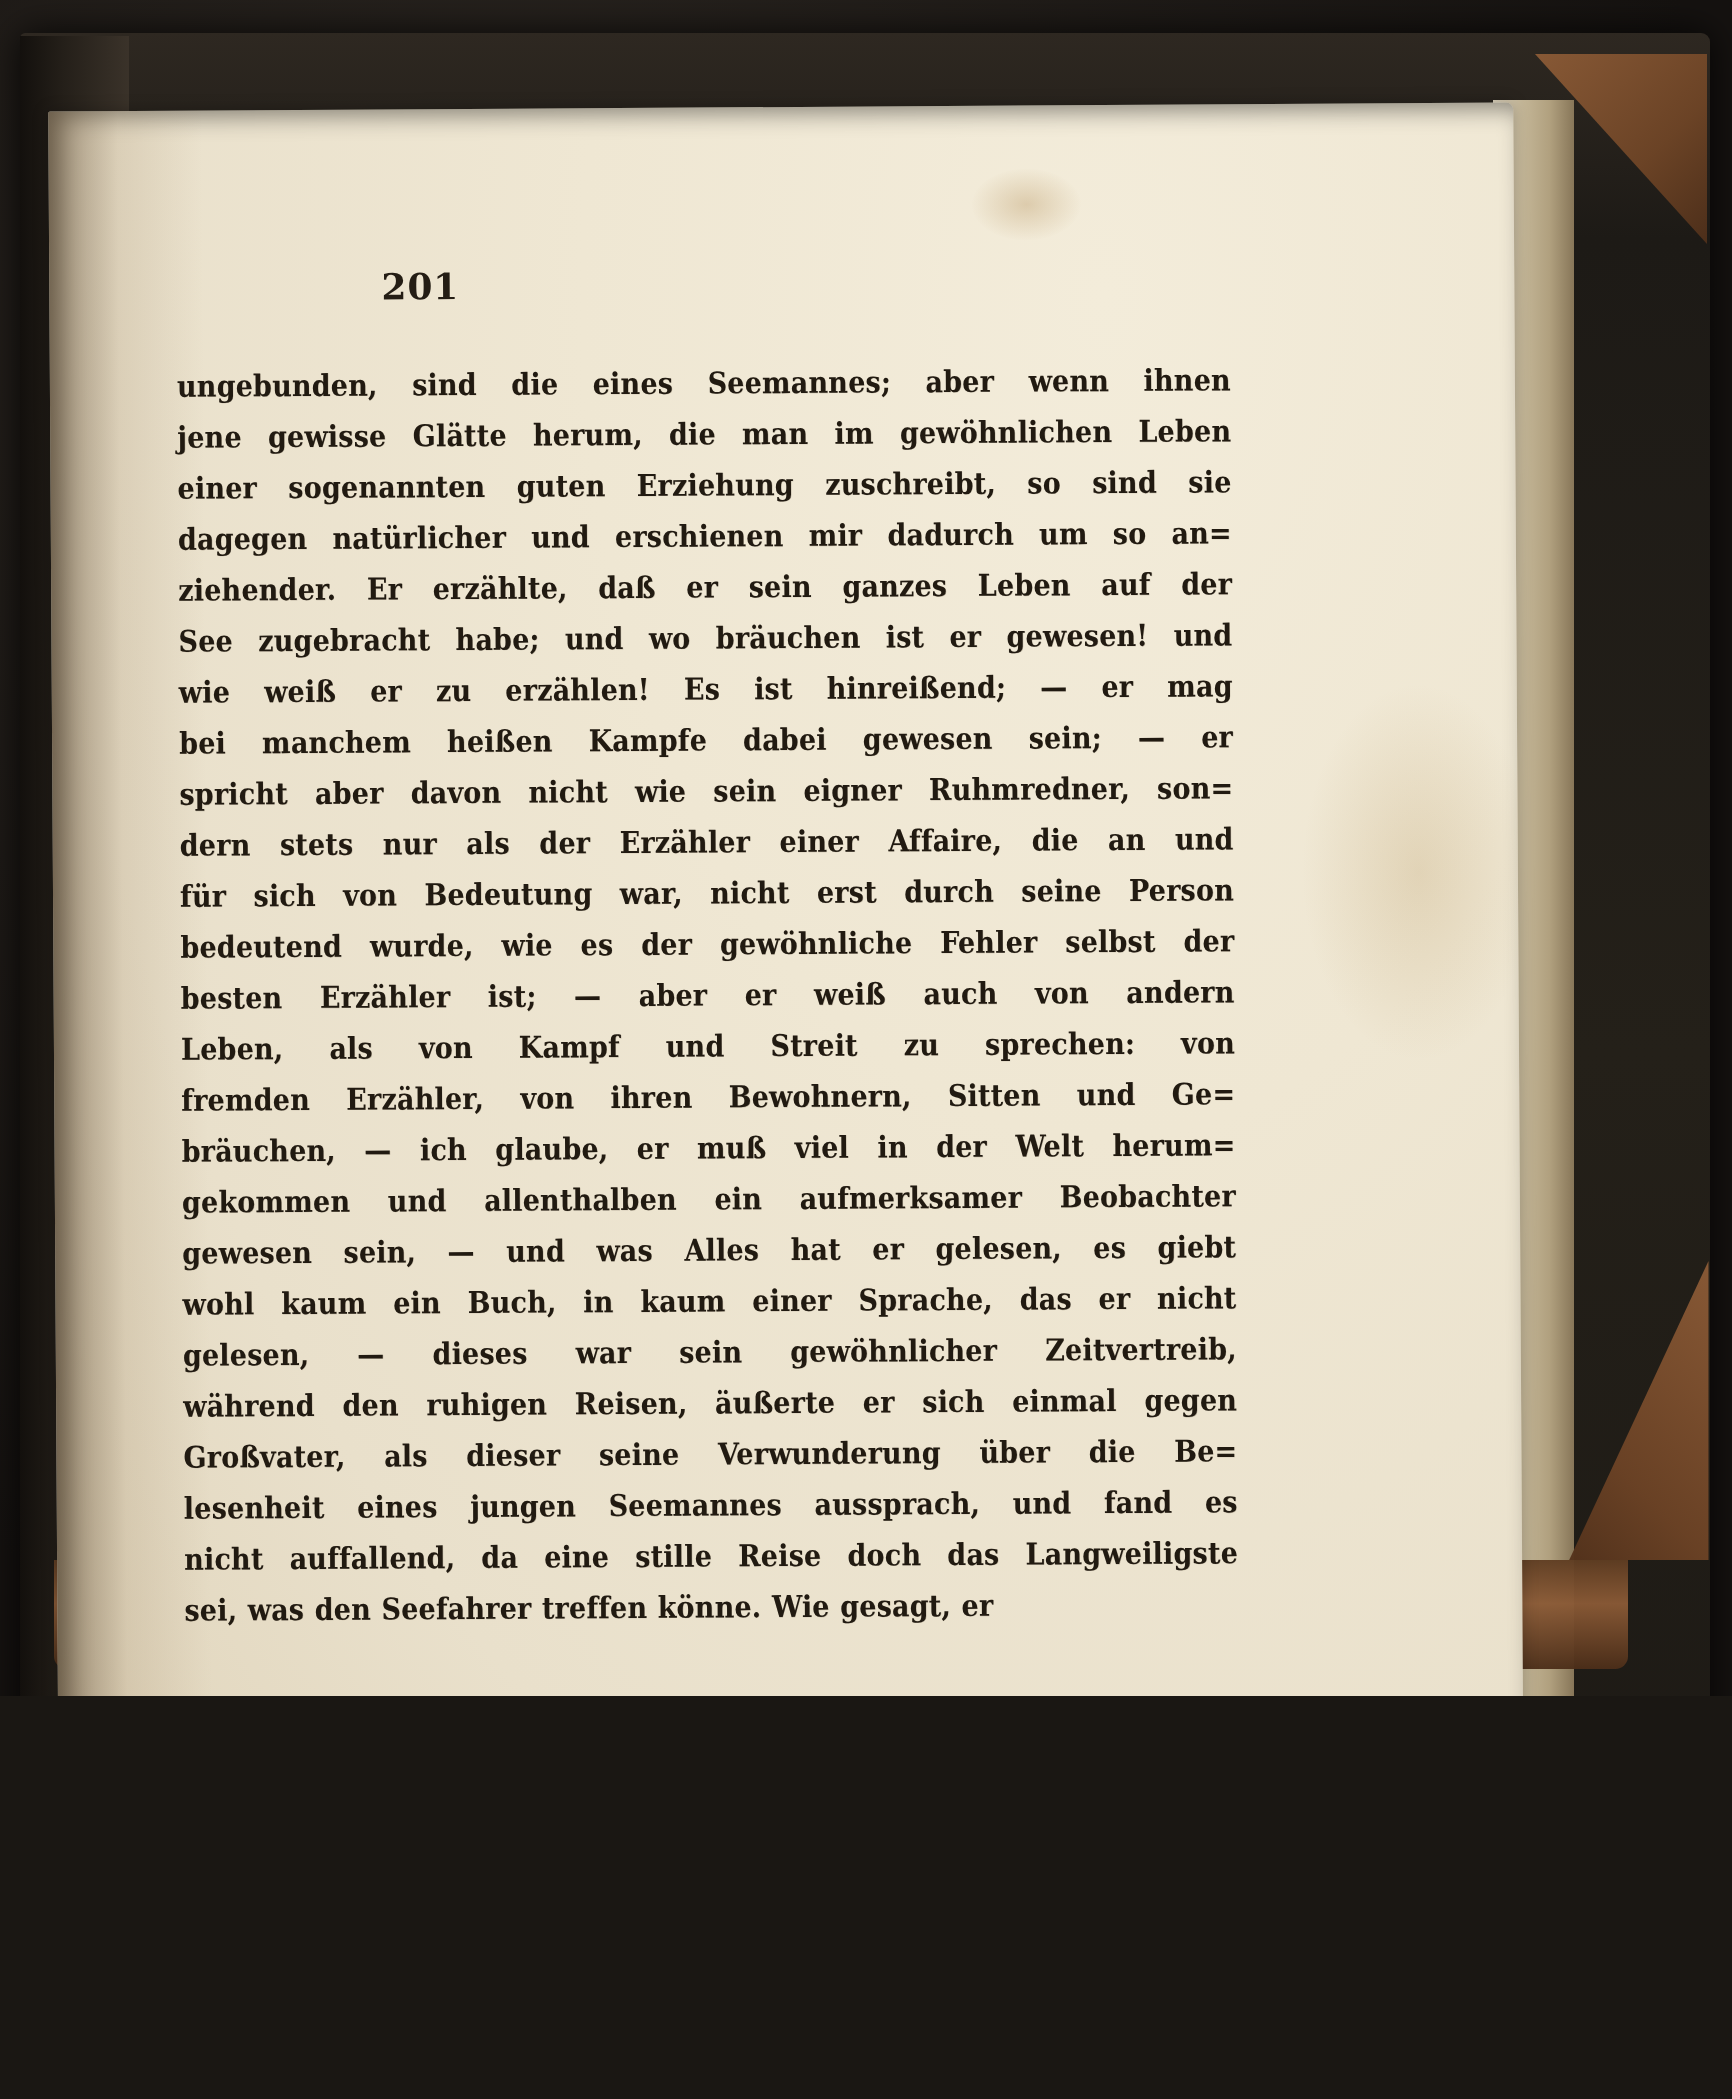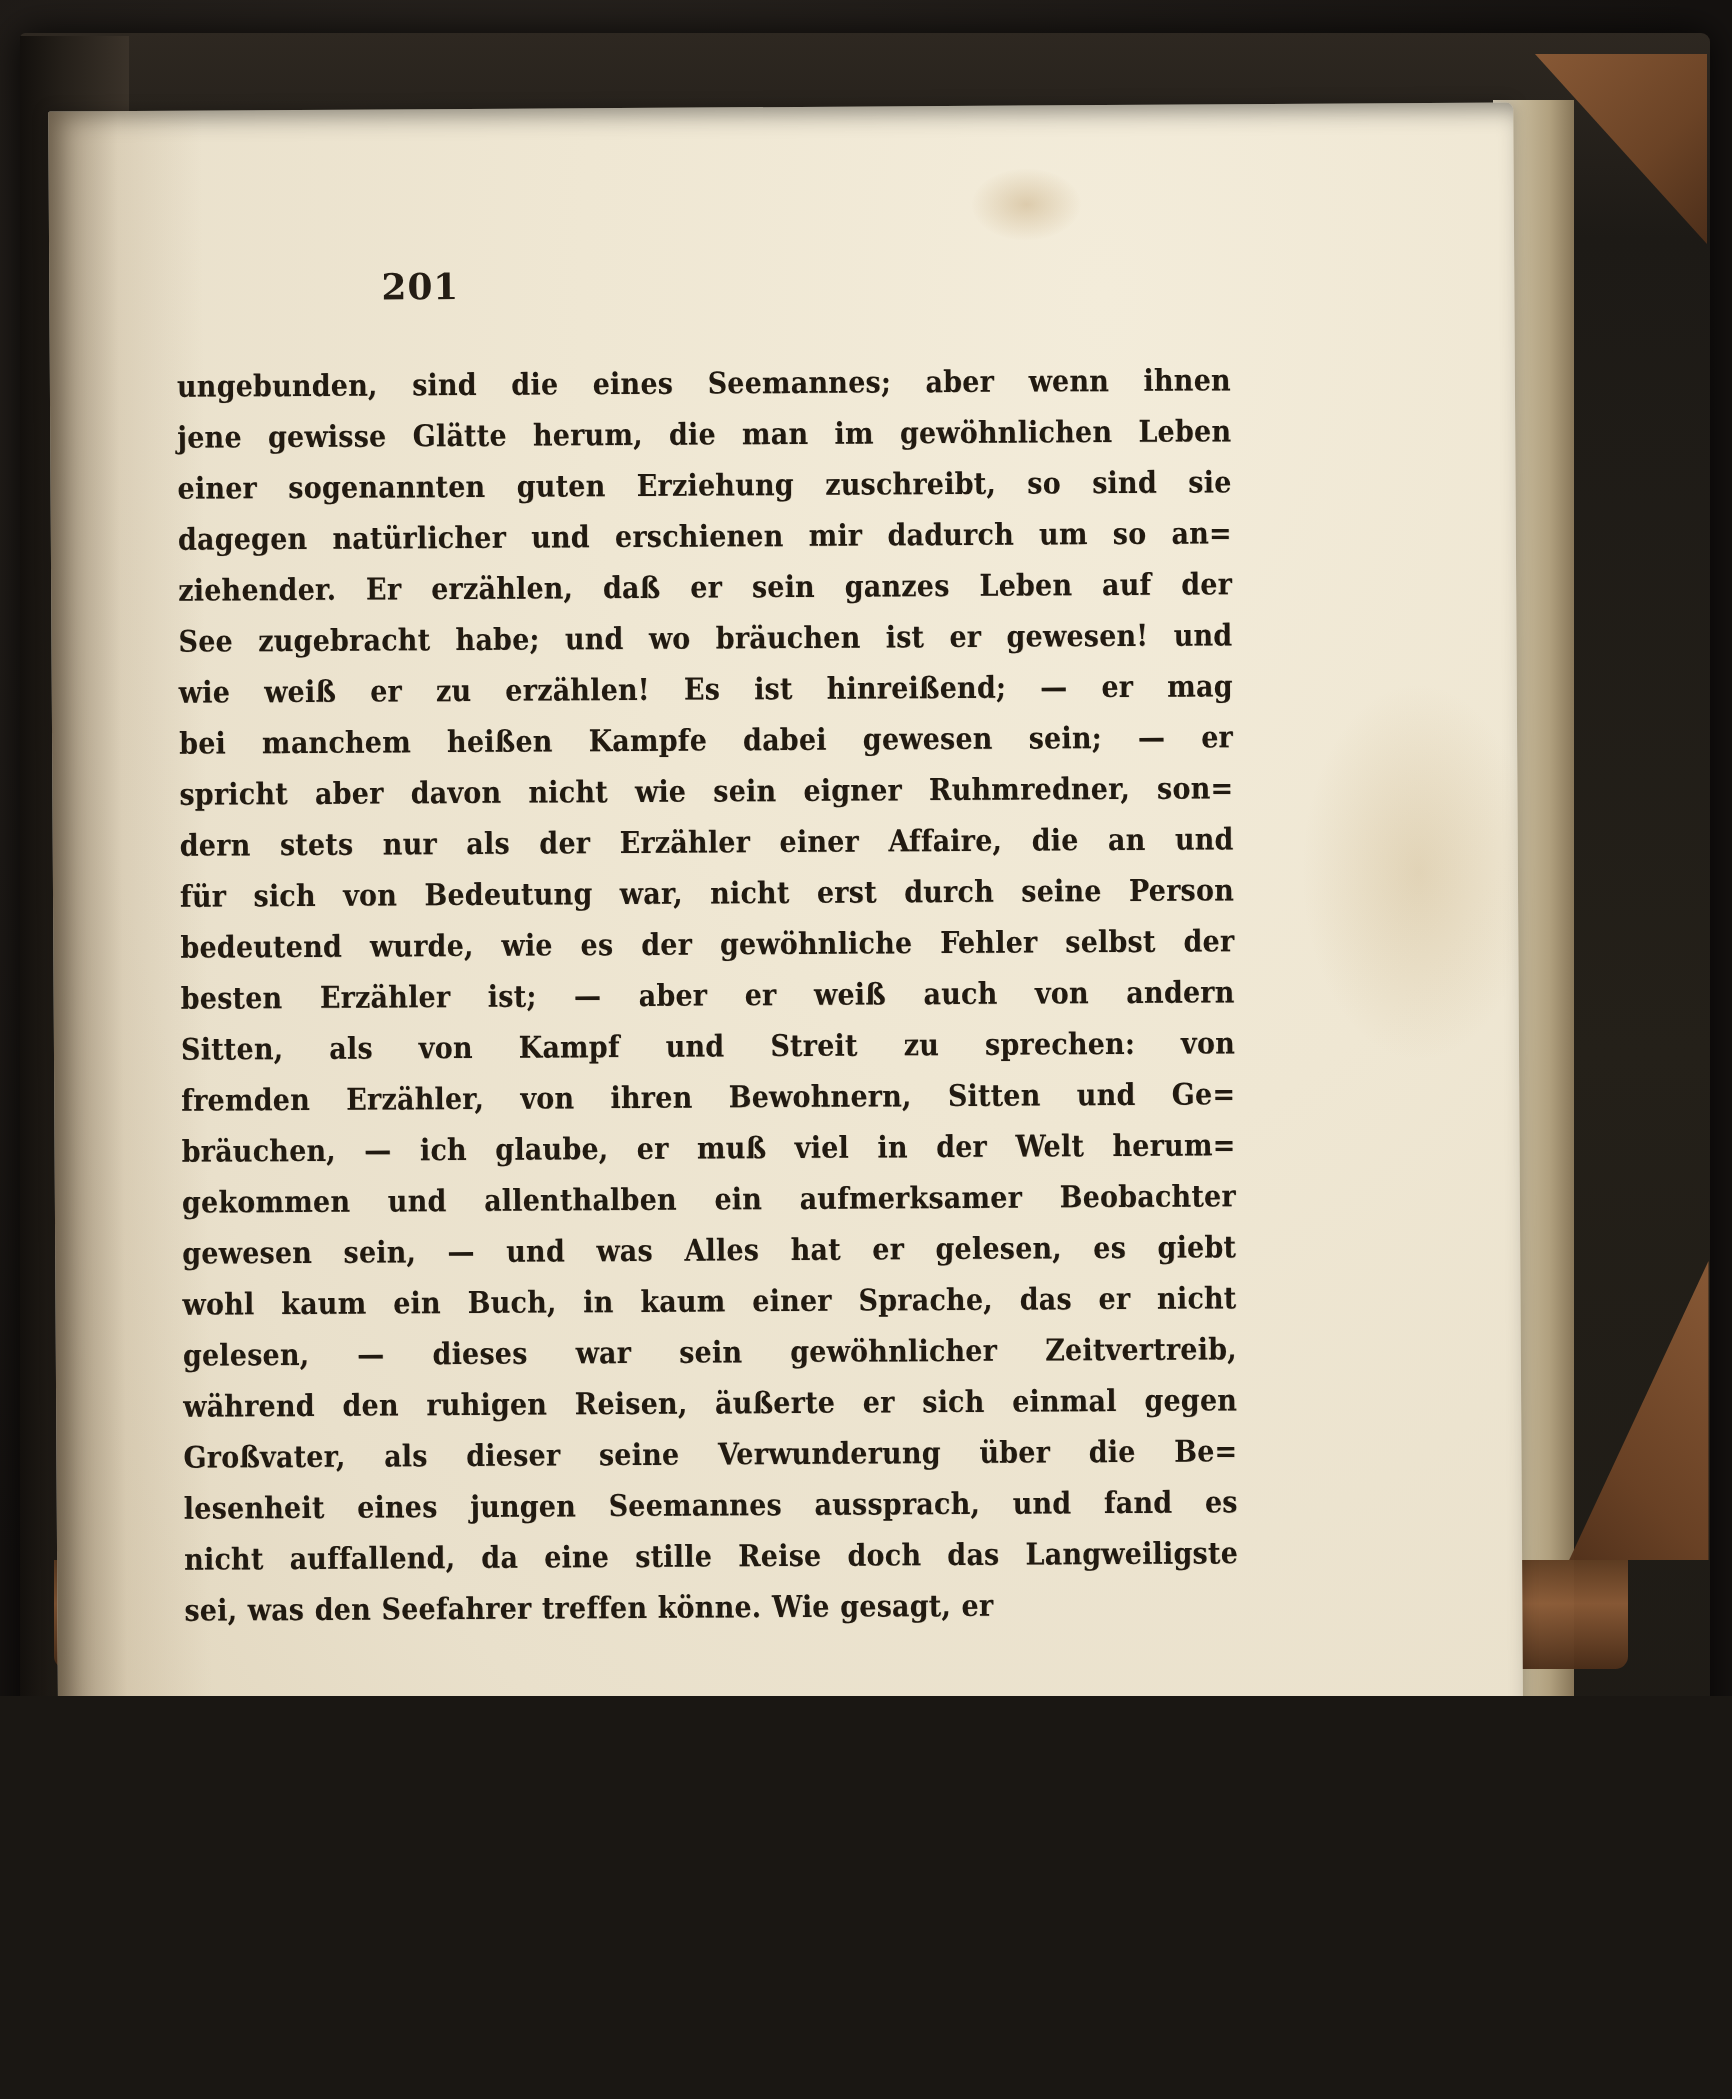--- a/index.html
+++ b/index.html
@@ -257,21 +257,21 @@
             <span>erschienen</span>
             <span>mir</span>
             <span>dadurch</span>
             <span>um</span>
             <span>so</span>
             <span>an=</span>
           </span>
           <span class="line j">
             <span>ziehender.</span>
             <span>Er</span>
-            <span>erzählen,</span>
+            <span>erzählte,</span>
             <span>daß</span>
             <span>er</span>
             <span>sein</span>
             <span>ganzes</span>
             <span>Leben</span>
             <span>auf</span>
             <span>der</span>
           </span>
           <span class="line j">
             <span>See</span>
@@ -362,21 +362,21 @@
             <span>ist;</span>
             <span>—</span>
             <span>aber</span>
             <span>er</span>
             <span>weiß</span>
             <span>auch</span>
             <span>von</span>
             <span>andern</span>
           </span>
           <span class="line j">
-            <span>Sitten,</span>
+            <span>Leben,</span>
             <span>als</span>
             <span>von</span>
             <span>Kampf</span>
             <span>und</span>
             <span>Streit</span>
             <span>zu</span>
             <span>sprechen:</span>
             <span>von</span>
           </span>
           <span class="line j">

